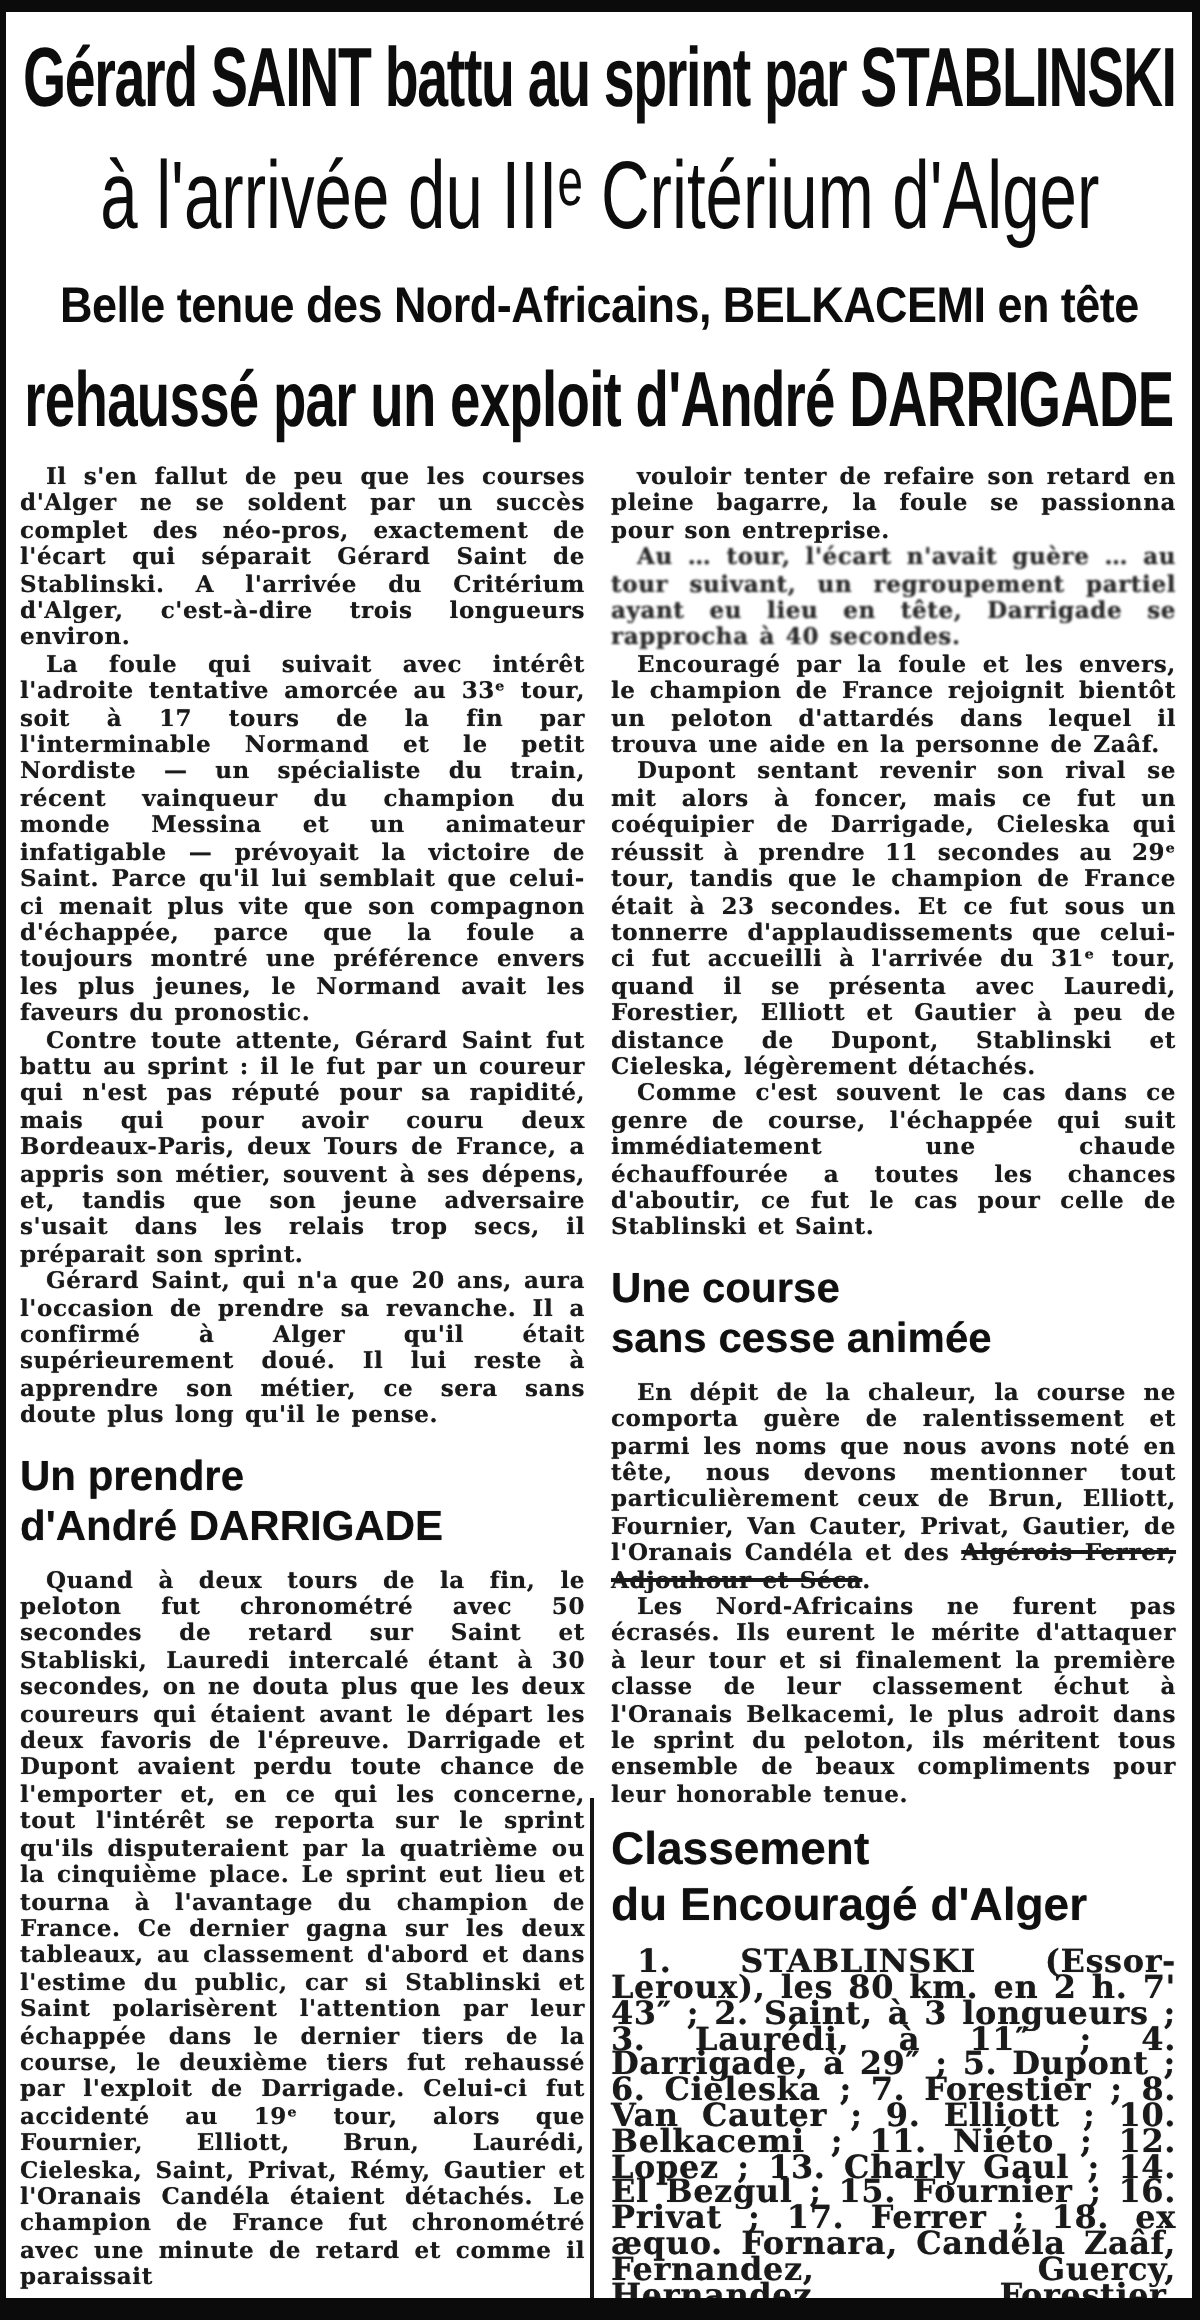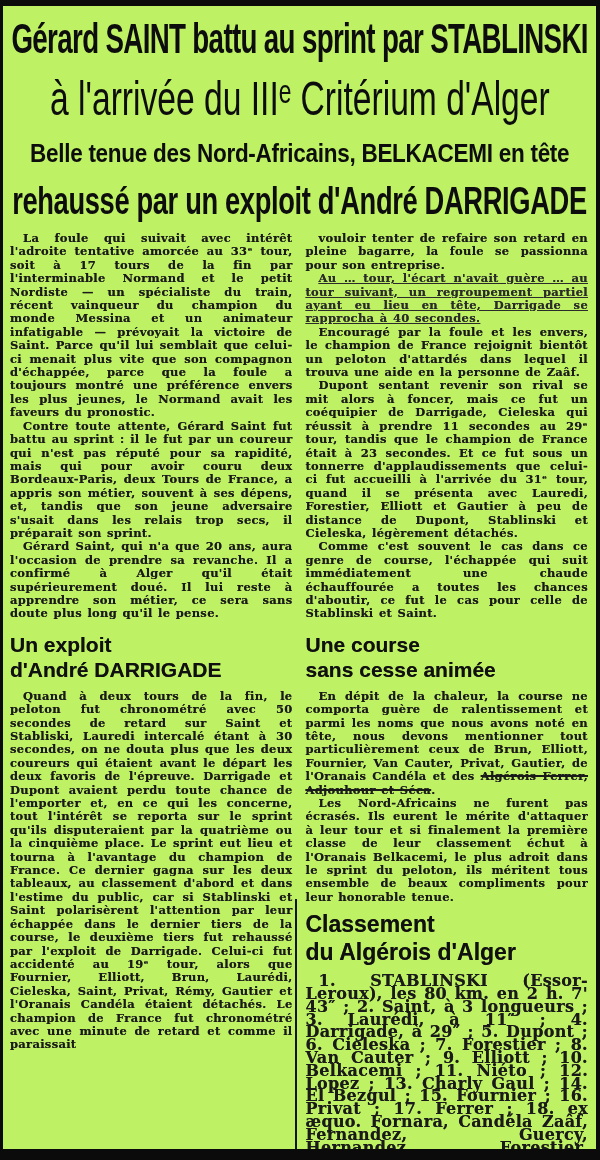--- a/index.html
+++ b/index.html
@@ -1,21 +1,21 @@
 <!DOCTYPE html>
 <html lang="fr"><head>
 <meta charset="utf-8">
 <style>
   html,body{margin:0;padding:0;background:#e9e9e9;}
   .page{
     position:relative;
     box-sizing:border-box;
     width:600px;height:1160px;
     margin:0;
-    background:#bef264;
+    background:#ffffff;
     border-top:6px solid #0b0b0b;
     border-bottom:11px solid #0b0b0b;
     border-left:3px solid #0b0b0b;
     border-right:4px solid #0b0b0b;
     overflow:hidden;
     color:#161616;
     font-family:"DejaVu Serif", serif;
   }
   
   .hl-row{display:flex;justify-content:center;overflow:hidden;}
@@ -51,21 +51,21 @@
     line-height:25px;
     white-space:pre-line;
     margin:11px 0 8px 0;
     letter-spacing:0;
     word-spacing:normal;
     color:#101010;
   }
   .classement-head{
     font-size:23px;line-height:28px;margin:6px 0 9px 0;
   }
-  .degraded{filter:blur(.45px);color:#2b2b2b;text-decoration:underline;}
+  .degraded{filter:blur(.45px);color:#2b2b2b;}
   .struck{text-decoration:line-through;text-decoration-thickness:2px;filter:blur(.35px);}
   .date-row{
     display:flex;justify-content:space-between;align-items:baseline;
     margin-top:5px;text-indent:0;
   }
   .date-stamp{
     font-family:"Liberation Sans",sans-serif;
     font-weight:700;font-size:25px;letter-spacing:.5px;
     color:#e8120e;line-height:26px;
     text-shadow:none;
@@ -94,39 +94,40 @@
   <div class="hl-row subhead-row">
     <span>Belle tenue des Nord-Africains, BELKACEMI en tête</span>
   </div>
   <div class="hl-row hl3">
     <span>rehaussé par un exploit d'André DARRIGADE</span>
   </div>
 
   <div class="cols">
 
     <div class="col">
+      <p>Il s'en fallut de peu que les courses d'Alger ne se soldent par un succès complet des néo-pros, exactement de l'écart qui séparait Gérard Saint de Stablinski. A l'arrivée du Critérium d'Alger, c'est-à-dire trois longueurs environ.</p>
       <p>La foule qui suivait avec intérêt l'adroite tentative amorcée au 33ᵉ tour, soit à 17 tours de la fin par l'interminable Normand et le petit Nordiste — un spécialiste du train, récent vainqueur du champion du monde Messina et un animateur infatigable — prévoyait la victoire de Saint. Parce qu'il lui semblait que celui-ci menait plus vite que son compagnon d'échappée, parce que la foule a toujours montré une préférence envers les plus jeunes, le Normand avait les faveurs du pronostic.</p>
       <p>Contre toute attente, Gérard Saint fut battu au sprint : il le fut par un coureur qui n'est pas réputé pour sa rapidité, mais qui pour avoir couru deux Bordeaux-Paris, deux Tours de France, a appris son métier, souvent à ses dépens, et, tandis que son jeune adversaire s'usait dans les relais trop secs, il préparait son sprint.</p>
       <p>Gérard Saint, qui n'a que 20 ans, aura l'occasion de prendre sa revanche. Il a confirmé à Alger qu'il était supérieurement doué. Il lui reste à apprendre son métier, ce sera sans doute plus long qu'il le pense.</p>
-      <div class="col-subhead">Un exploit
+      <div class="col-subhead">Un prendre
 d'André DARRIGADE</div>
       <p>Quand à deux tours de la fin, le peloton fut chronométré avec 50 secondes de retard sur Saint et Stabliski, Lauredi intercalé étant à 30 secondes, on ne douta plus que les deux coureurs qui étaient avant le départ les deux favoris de l'épreuve. Darrigade et Dupont avaient perdu toute chance de l'emporter et, en ce qui les concerne, tout l'intérêt se reporta sur le sprint qu'ils disputeraient par la quatrième ou la cinquième place. Le sprint eut lieu et tourna à l'avantage du champion de France. Ce dernier gagna sur les deux tableaux, au classement d'abord et dans l'estime du public, car si Stablinski et Saint polarisèrent l'attention par leur échappée dans le dernier tiers de la course, le deuxième tiers fut rehaussé par l'exploit de Darrigade. Celui-ci fut accidenté au 19ᵉ tour, alors que Fournier, Elliott, Brun, Laurédi, Cieleska, Saint, Privat, Rémy, Gautier et l'Oranais Candéla étaient détachés. Le champion de France fut chronométré avec une minute de retard et comme il paraissait</p>
     </div>
 
     <div class="col">
       <p>vouloir tenter de refaire son retard en pleine bagarre, la foule se passionna pour son entreprise.</p>
       <p class="degraded">Au … tour, l'écart n'avait guère … au tour suivant, un regroupement partiel ayant eu lieu en tête, Darrigade se rapprocha à 40 secondes.</p>
       <p>Encouragé par la foule et les envers, le champion de France rejoignit bientôt un peloton d'attardés dans lequel il trouva une aide en la personne de Zaâf.</p>
       <p>Dupont sentant revenir son rival se mit alors à foncer, mais ce fut un coéquipier de Darrigade, Cieleska qui réussit à prendre 11 secondes au 29ᵉ tour, tandis que le champion de France était à 23 secondes. Et ce fut sous un tonnerre d'applaudissements que celui-ci fut accueilli à l'arrivée du 31ᵉ tour, quand il se présenta avec Lauredi, Forestier, Elliott et Gautier à peu de distance de Dupont, Stablinski et Cieleska, légèrement détachés.</p>
       <p>Comme c'est souvent le cas dans ce genre de course, l'échappée qui suit immédiatement une chaude échauffourée a toutes les chances d'aboutir, ce fut le cas pour celle de Stablinski et Saint.</p>
       <div class="col-subhead">Une course
 sans cesse animée</div>
       <p><span>En dépit de la chaleur, la course ne comporta guère de ralentissement et parmi les noms que nous avons noté en tête, nous devons mentionner tout particulièrement ceux de Brun, Elliott, Fournier, Van Cauter, Privat, Gautier, de l'Oranais Candéla et des </span><span class="struck">Algérois Ferrer, Adjouhour et Séca</span><span>.</span></p>
       <p>Les Nord-Africains ne furent pas écrasés. Ils eurent le mérite d'attaquer à leur tour et si finalement la première classe de leur classement échut à l'Oranais Belkacemi, le plus adroit dans le sprint du peloton, ils méritent tous ensemble de beaux compliments pour leur honorable tenue.</p>
       <div class="col-subhead classement-head">Classement
-du Algérois d'Alger</div>
+du Encouragé d'Alger</div>
       <p class="classement">1. STABLINSKI (Essor-Leroux), les 80 km. en 2 h. 7' 43″ ; 2. Saint, à 3 longueurs ; 3. Laurédi, à 11″ ; 4. Darrigade, à 29″ ; 5. Dupont ; 6. Cieleska ; 7. Forestier ; 8. Van Cauter ; 9. Elliott ; 10. Belkacemi ; 11. Niéto ; 12. Lopez ; 13. Charly Gaul ; 14. El Bezgul ; 15. Fournier ; 16. Privat ; 17. Ferrer ; 18. ex æquo. Fornara, Candéla Zaâf, Fernandez, Guercy, Hernandez, Forestier, Bernard Gauthier, Amouhour.</p>
     </div>
 
   </div>
 
   <div class="column-divider"></div>
 </div>
 
 </body></html>

